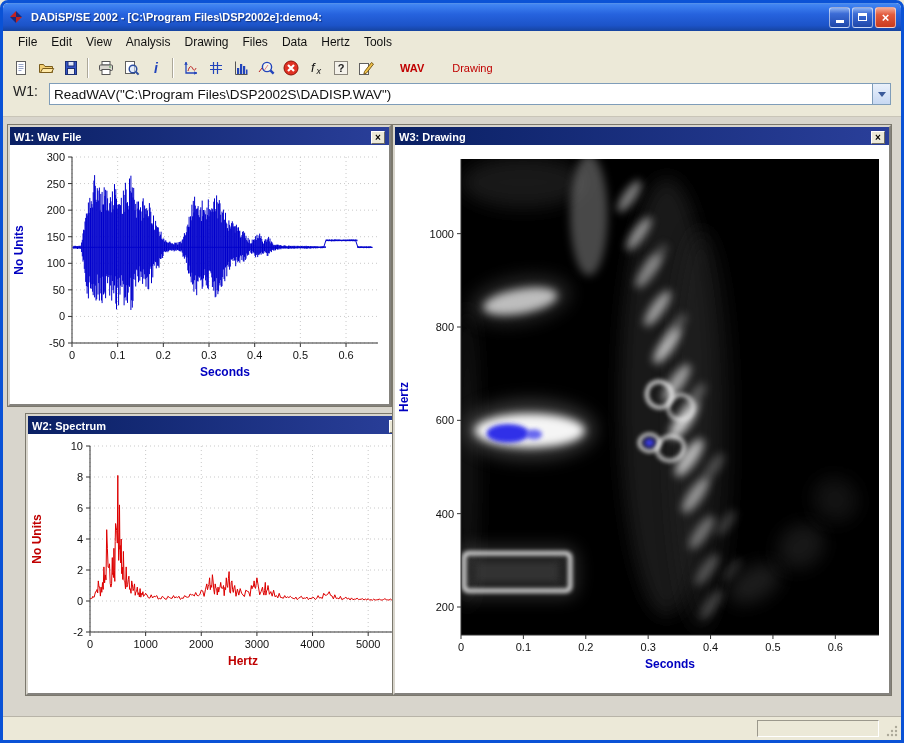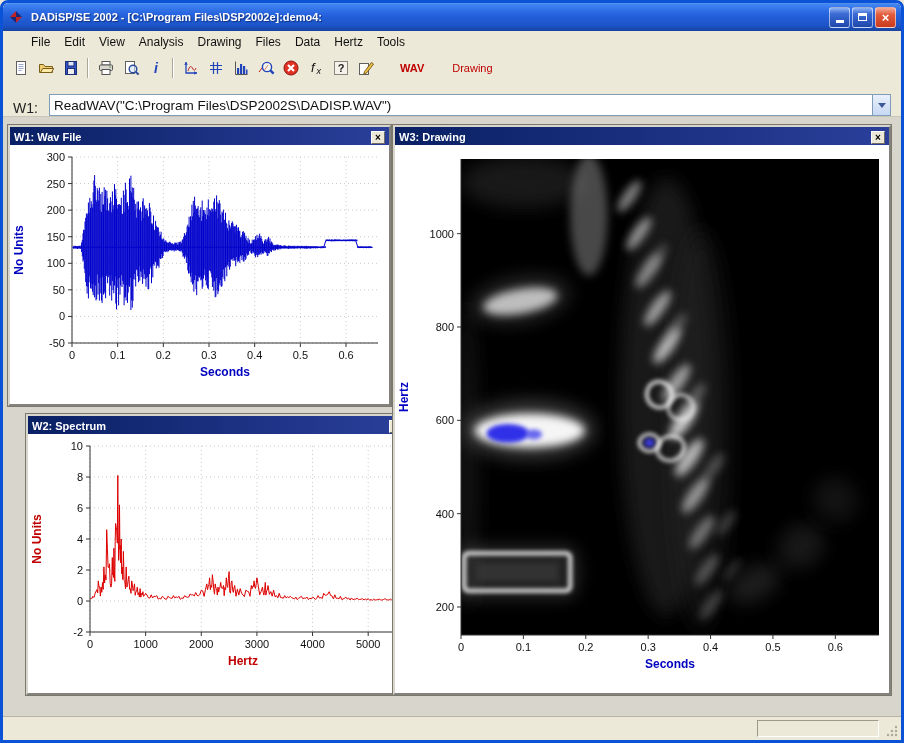--- a/index.html
+++ b/index.html
@@ -10,30 +10,30 @@
   .app-icon{width:18px;height:18px;margin-right:5px;display:flex;align-items:center}
   .title-text{color:#fff;font-weight:bold;font-size:11px;text-shadow:1px 1px 1px #10307e;flex:1;white-space:nowrap;overflow:hidden}
   .win-controls{display:flex;gap:2px}
   .win-btn{width:21px;height:21px;border-radius:3px;border:1px solid rgba(255,255,255,.55);display:flex;align-items:center;justify-content:center;cursor:default;padding:0}
   .win-btn.bluish{background:linear-gradient(180deg,#8FB3F2 0%,#3C6CD6 30%,#2B57BE 70%,#1F47A8 100%)}
   .win-btn.reddish{background:linear-gradient(180deg,#F5A892 0%,#E25B3D 35%,#C93A1E 100%)}
   .glyph-min{width:8px;height:3px;background:#fff;margin-top:9px;display:block}
   .glyph-max{width:9px;height:8px;border:1px solid #fff;border-top-width:3px;display:block}
   .win-btn.reddish{color:#fff;font-weight:bold;font-size:13px;line-height:1}
   
-  .menubar{height:22px;flex:0 0 22px;display:flex;align-items:center;background:#ECE9D8;padding-left:21px;font-size:12px}
+  .menubar{height:22px;flex:0 0 22px;display:flex;align-items:center;background:#ECE9D8;padding-left:8px;font-size:12px}
   .menu-item{padding:3px 7px;color:#111}
   
   .toolbar{height:30px;flex:0 0 30px;display:flex;align-items:center;background:#ECE9D8;padding-left:5px}
   .tb-btn{width:23px;height:23px;border:none;background:transparent;display:flex;align-items:center;justify-content:center;padding:0;margin:0 1px}
   .tb-sep{width:2px;height:20px;border-left:1px solid #aca899;border-right:1px solid #fff;margin:0 4px;display:inline-block}
   .tb-text{background:none;border:none;color:#C00000;font-size:11px;padding:0 6px;margin-left:16px}
   .tb-text.bold{font-weight:bold}
   
-  .formulabar{height:34px;flex:0 0 34px;display:flex;align-items:flex-end;background:#ECE9D8;padding:0 10px;border-bottom:1px solid #c9c5b8}
+  .formulabar{height:34px;flex:0 0 34px;display:flex;align-items:flex-start;background:#ECE9D8;padding:0 10px;border-bottom:1px solid #c9c5b8}
   .fb-label{font-size:14px;color:#222;width:36px}
   .combo{flex:1;height:22px;border:1px solid #7F9DB9;background:#fff;display:flex;align-items:stretch}
   .combo-input{flex:1;border:none;outline:none;font-family:"Liberation Sans",sans-serif;font-size:13.5px;padding:0 4px;color:#111;background:#fff}
   .combo-btn{width:18px;border:none;border-left:1px solid #7F9DB9;background:linear-gradient(180deg,#EAF1FB,#C7D8F2);display:flex;align-items:center;justify-content:center;padding:0}
   .combo-arrow{width:0;height:0;border-left:4px solid transparent;border-right:4px solid transparent;border-top:5px solid #3a5a9a;display:block}
   
   .mdi{flex:1;position:relative;background:#D8D5CC;overflow:hidden}
   .child-window{position:absolute;background:#fff;border:2px outset #d8d5cc;outline:1px solid #7b786d}
   .cw-titlebar{height:20px;background:linear-gradient(90deg,#0A2064,#2A3F9A);color:#fff;font-size:11px;font-weight:bold;display:flex;align-items:center;padding:0 4px}
   .cw-title{flex:1;white-space:nowrap;overflow:hidden}

